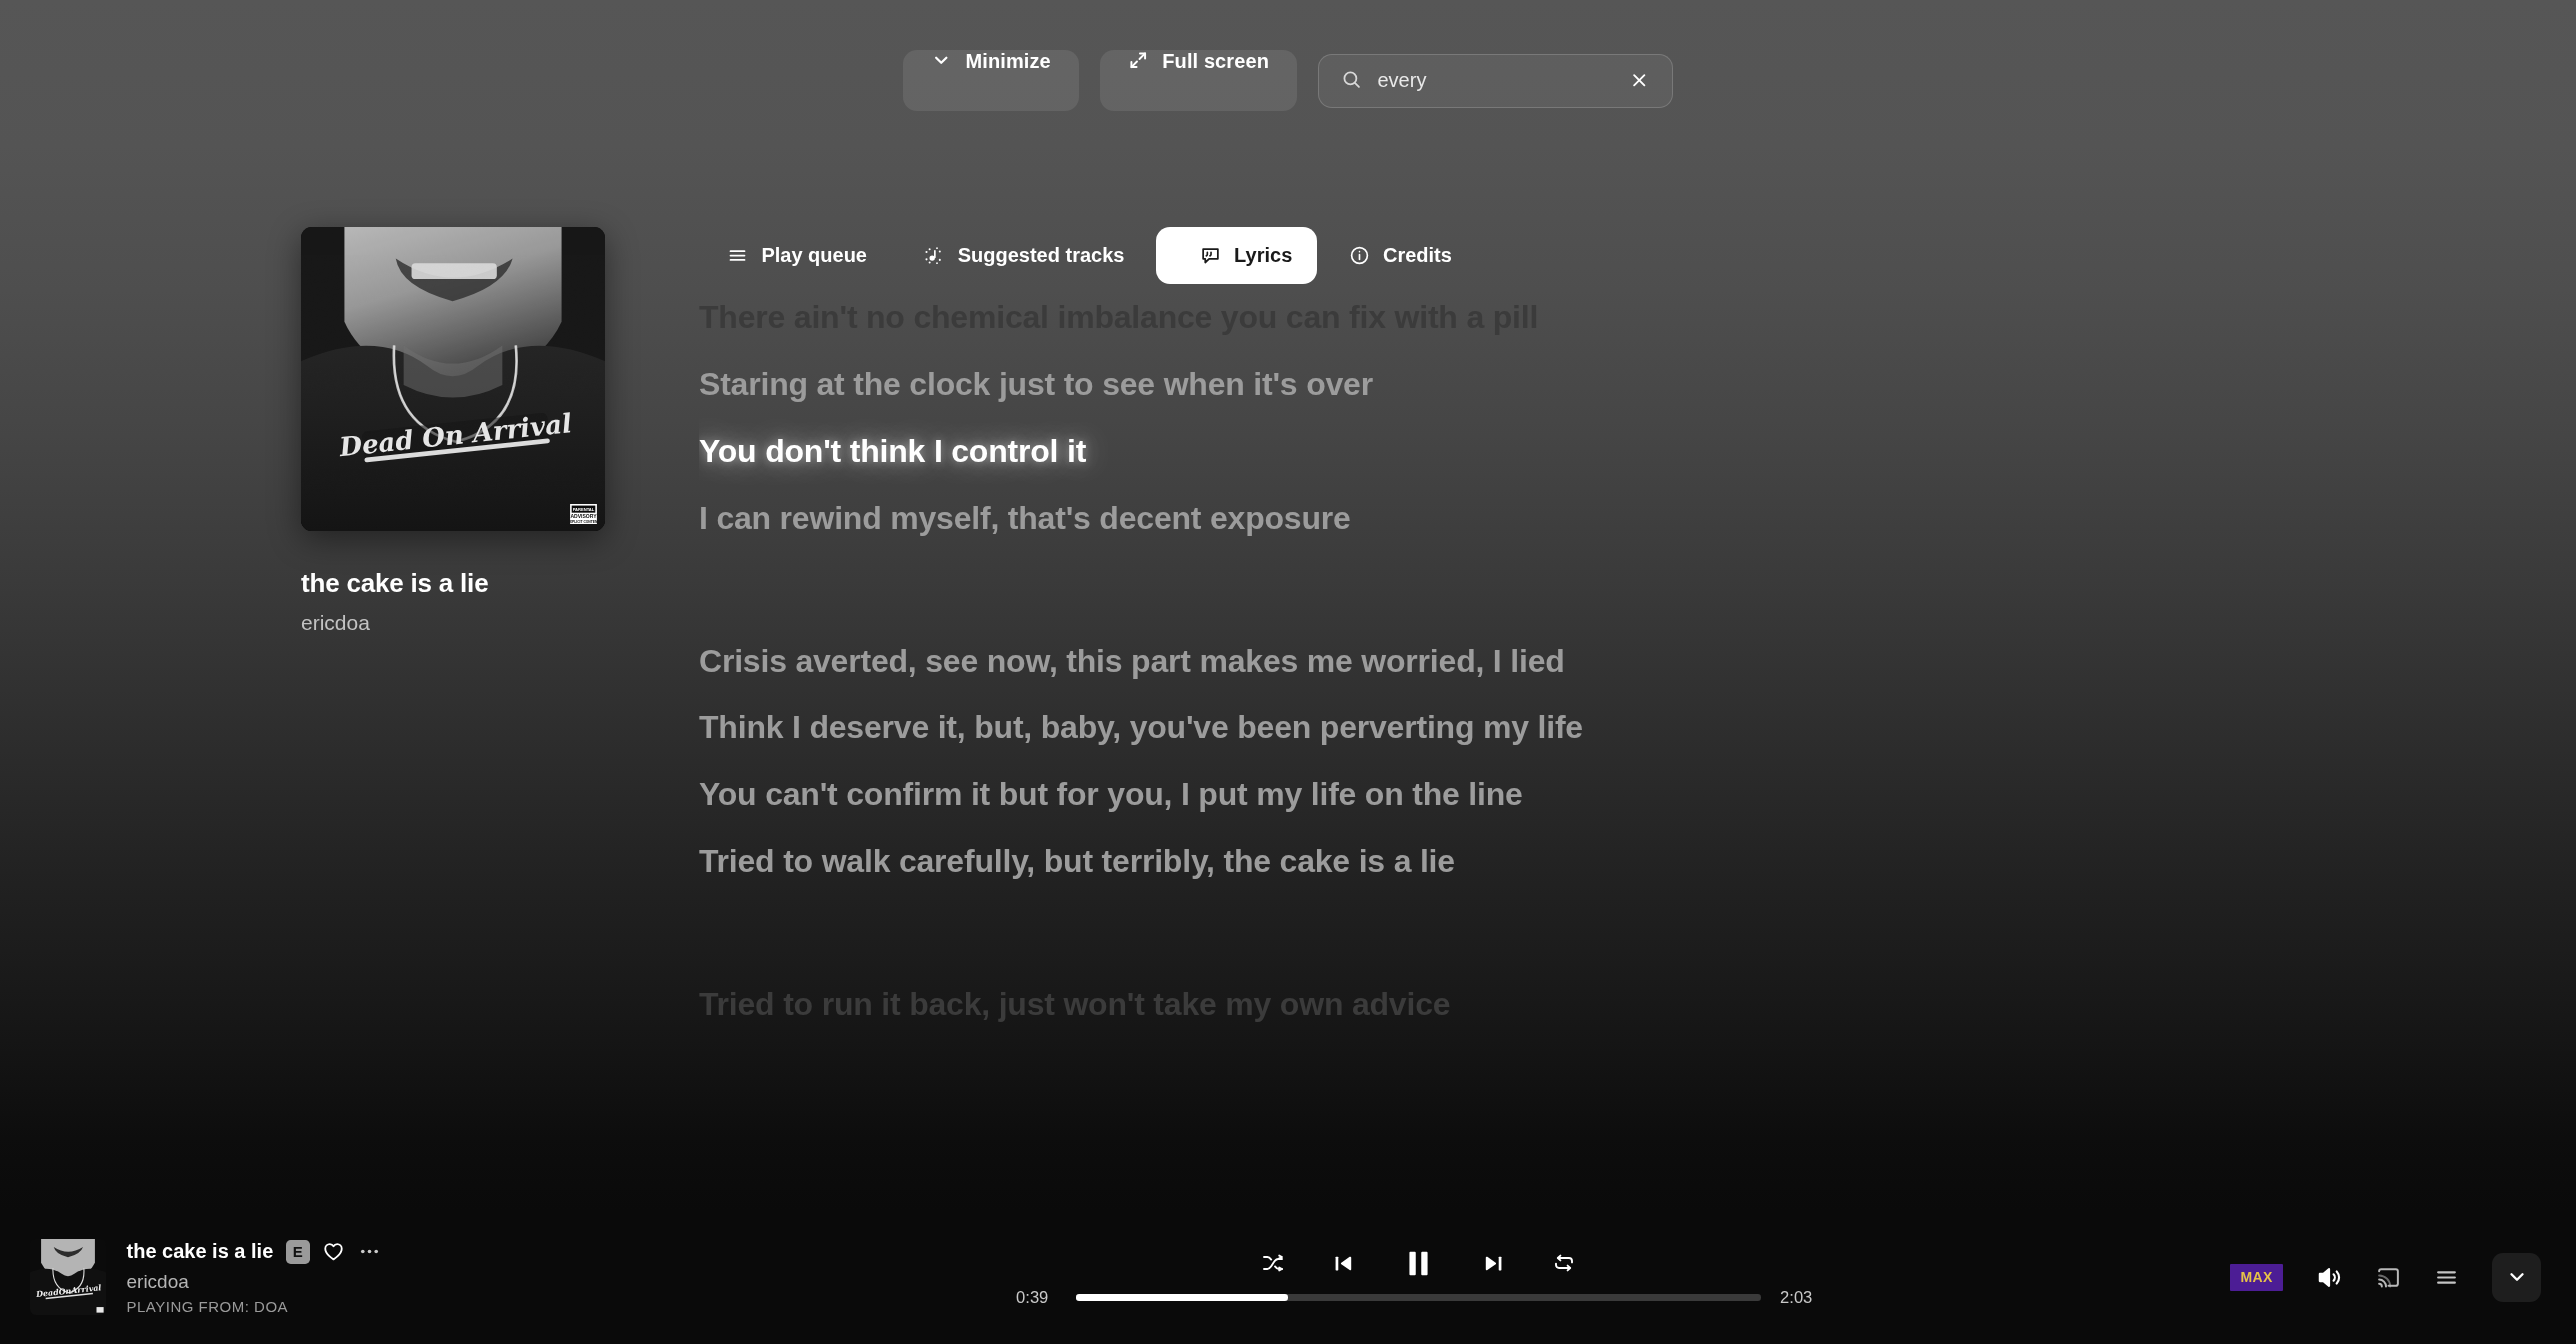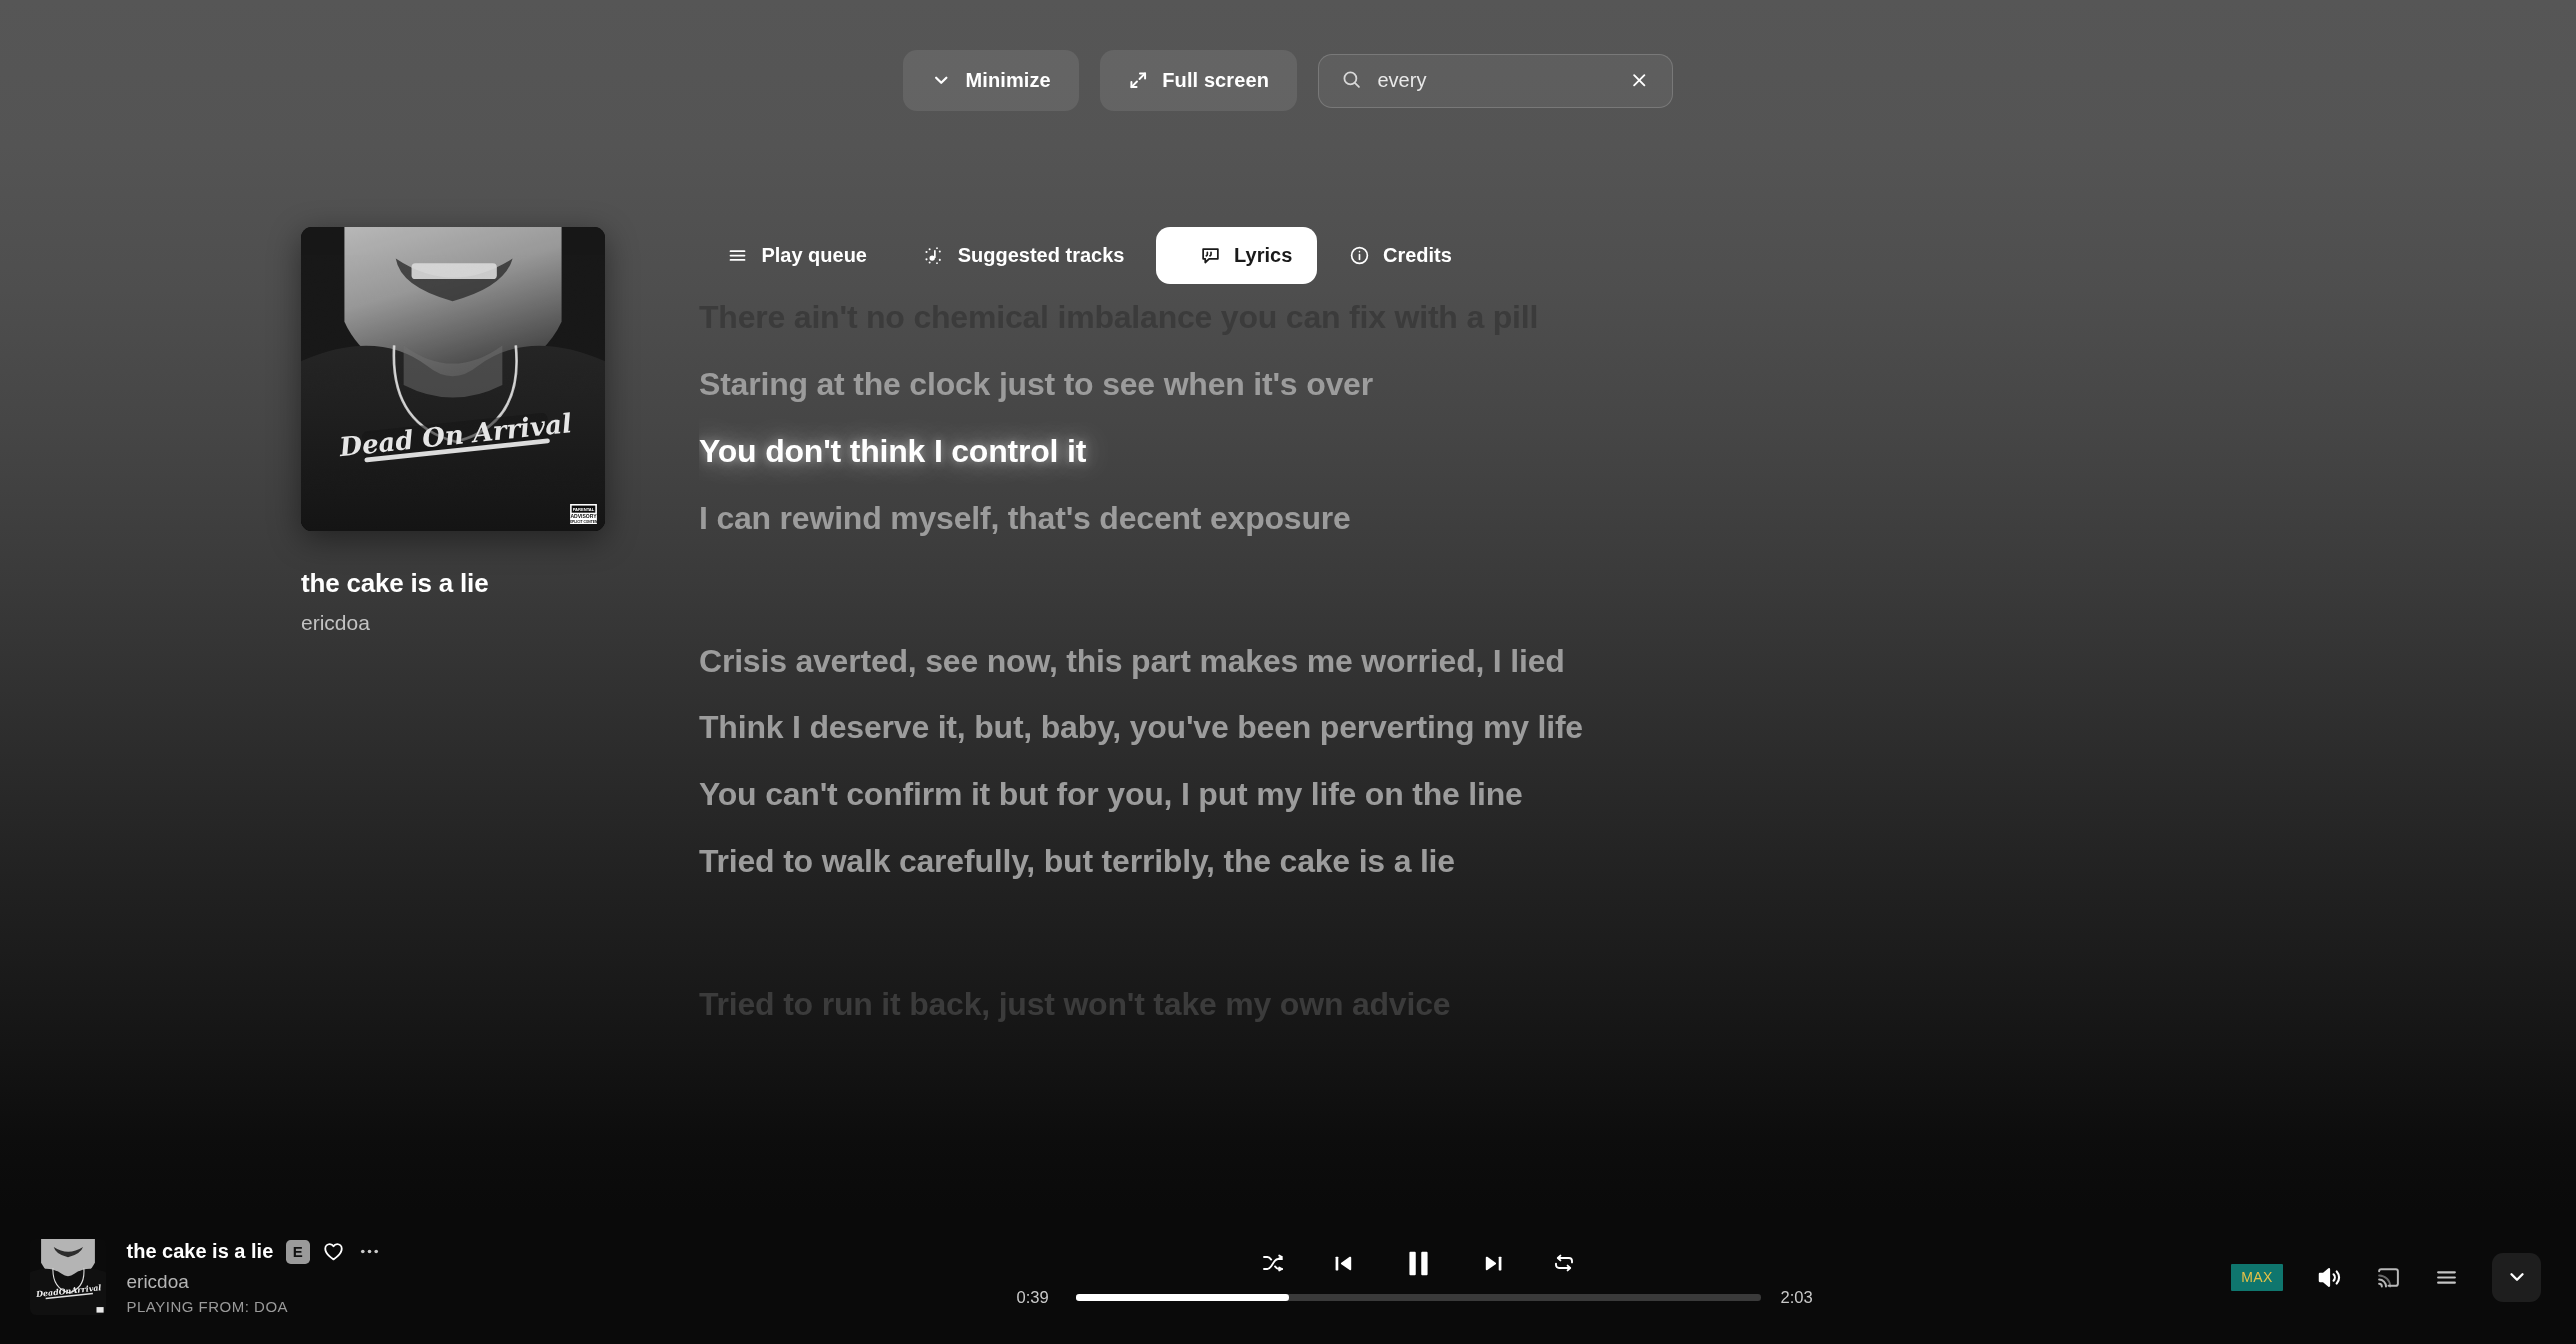--- a/index.html
+++ b/index.html
@@ -19,21 +19,21 @@
       #3a3a3a 48%, #2e2e2e 60%, #222 72%, #171717 84%, #0d0d0d 94%, #0a0a0a 100%);
     overflow:hidden;
   }
 
   
   .topbar {
     position:absolute; top:50px; left:0; width:100%;
     display:flex; justify-content:center; align-items:center; gap:21px;
   }
   .topbtn {
-    display:flex; align-items:center; gap:14px;
+    display:flex; align-items:flex-start; gap:14px;
     height:61px; padding:0 28px;
     border-radius:14px;
     background:rgba(255,255,255,0.09);
     border:none; cursor:pointer;
     color:#fff; font-size:20px; font-weight:700;
     letter-spacing:0.1px;
     white-space:nowrap;
   }
   .topbtn svg { display:block; flex:none; }
 
@@ -123,22 +123,22 @@
   .p-center { flex:1; display:flex; flex-direction:column; align-items:center; justify-content:center; gap:0; }
   .transport { display:flex; align-items:center; gap:46px; margin-bottom:8px; }
   .seekrow { display:flex; align-items:center; gap:19px; width:805px; }
   .time { font-size:16.6px; color:#c9c9c9; font-variant-numeric:tabular-nums; flex:none; width:41px; }
   .time.right { text-align:left; }
   .seek { position:relative; flex:1; height:6.3px; border-radius:3.2px; background:#3a3a3a; cursor:pointer; }
   .seek-fill { position:absolute; left:0; top:0; bottom:0; border-radius:3.2px; background:#fff; }
 
   .p-right { display:flex; align-items:center; gap:33px; padding-right:35px; flex:none; }
   .maxbadge {
-    padding:5.5px 10.3px; border-radius:1px; background:#0f766e;
-    color:#e7c247; font-size:14px; font-weight:400; letter-spacing:0.4px;
+    padding:5.5px 10.3px; border-radius:1px; background:#4c1d95;
+    color:#e7c247; font-size:14px; font-weight:700; letter-spacing:0.4px;
   }
   .collapsebtn {
     width:49px; height:49px; border-radius:11px;
     background:#1e1e1e; border:none; cursor:pointer;
     display:flex; align-items:center; justify-content:center;
   }
 </style>
 </head>
 <body>
 

